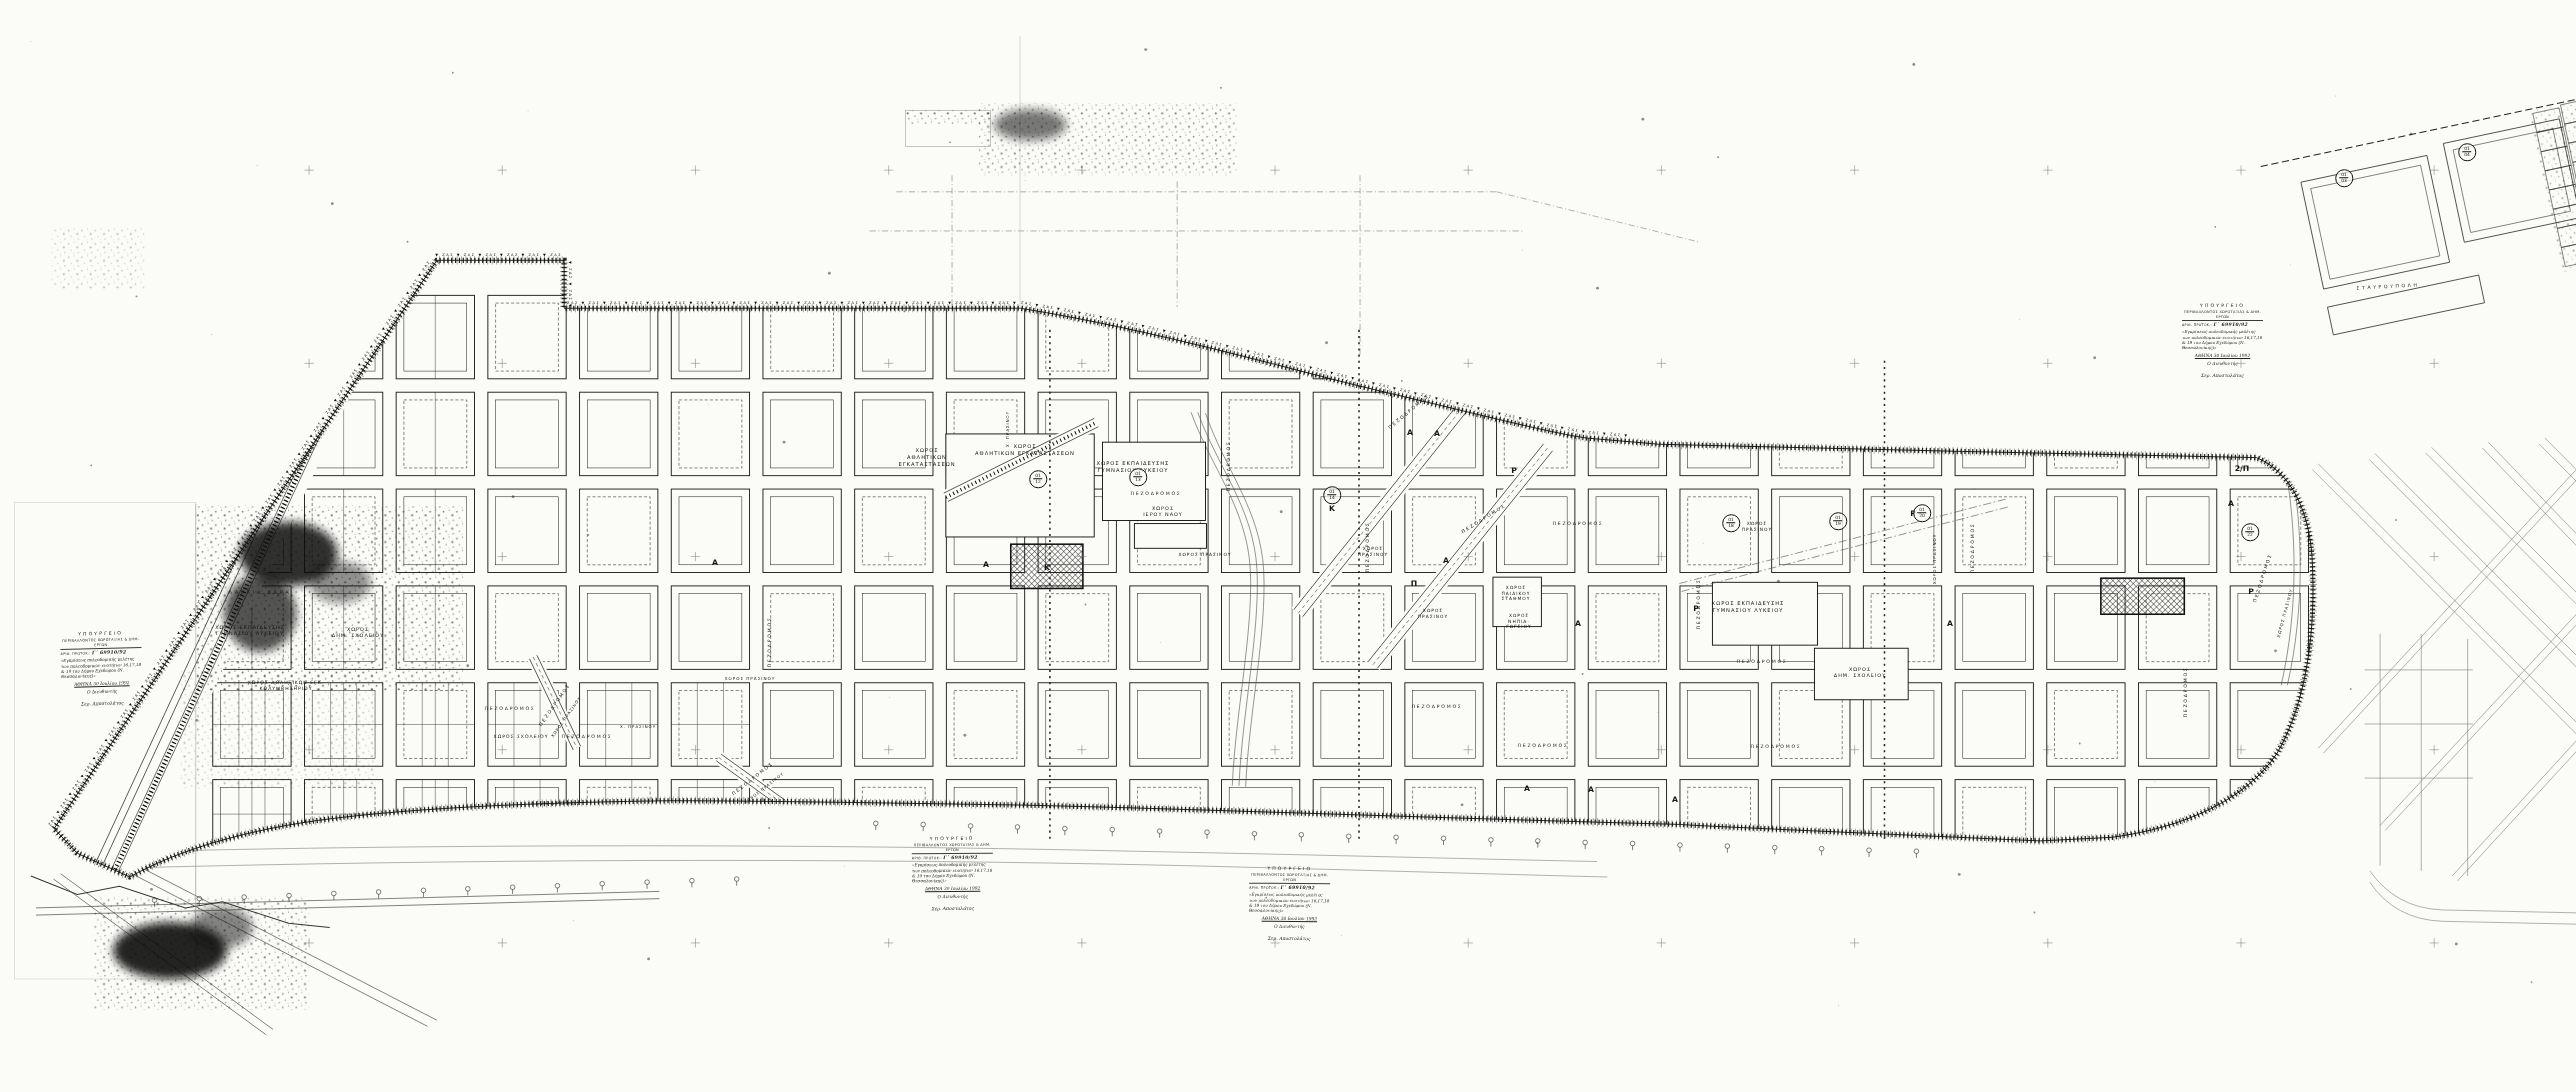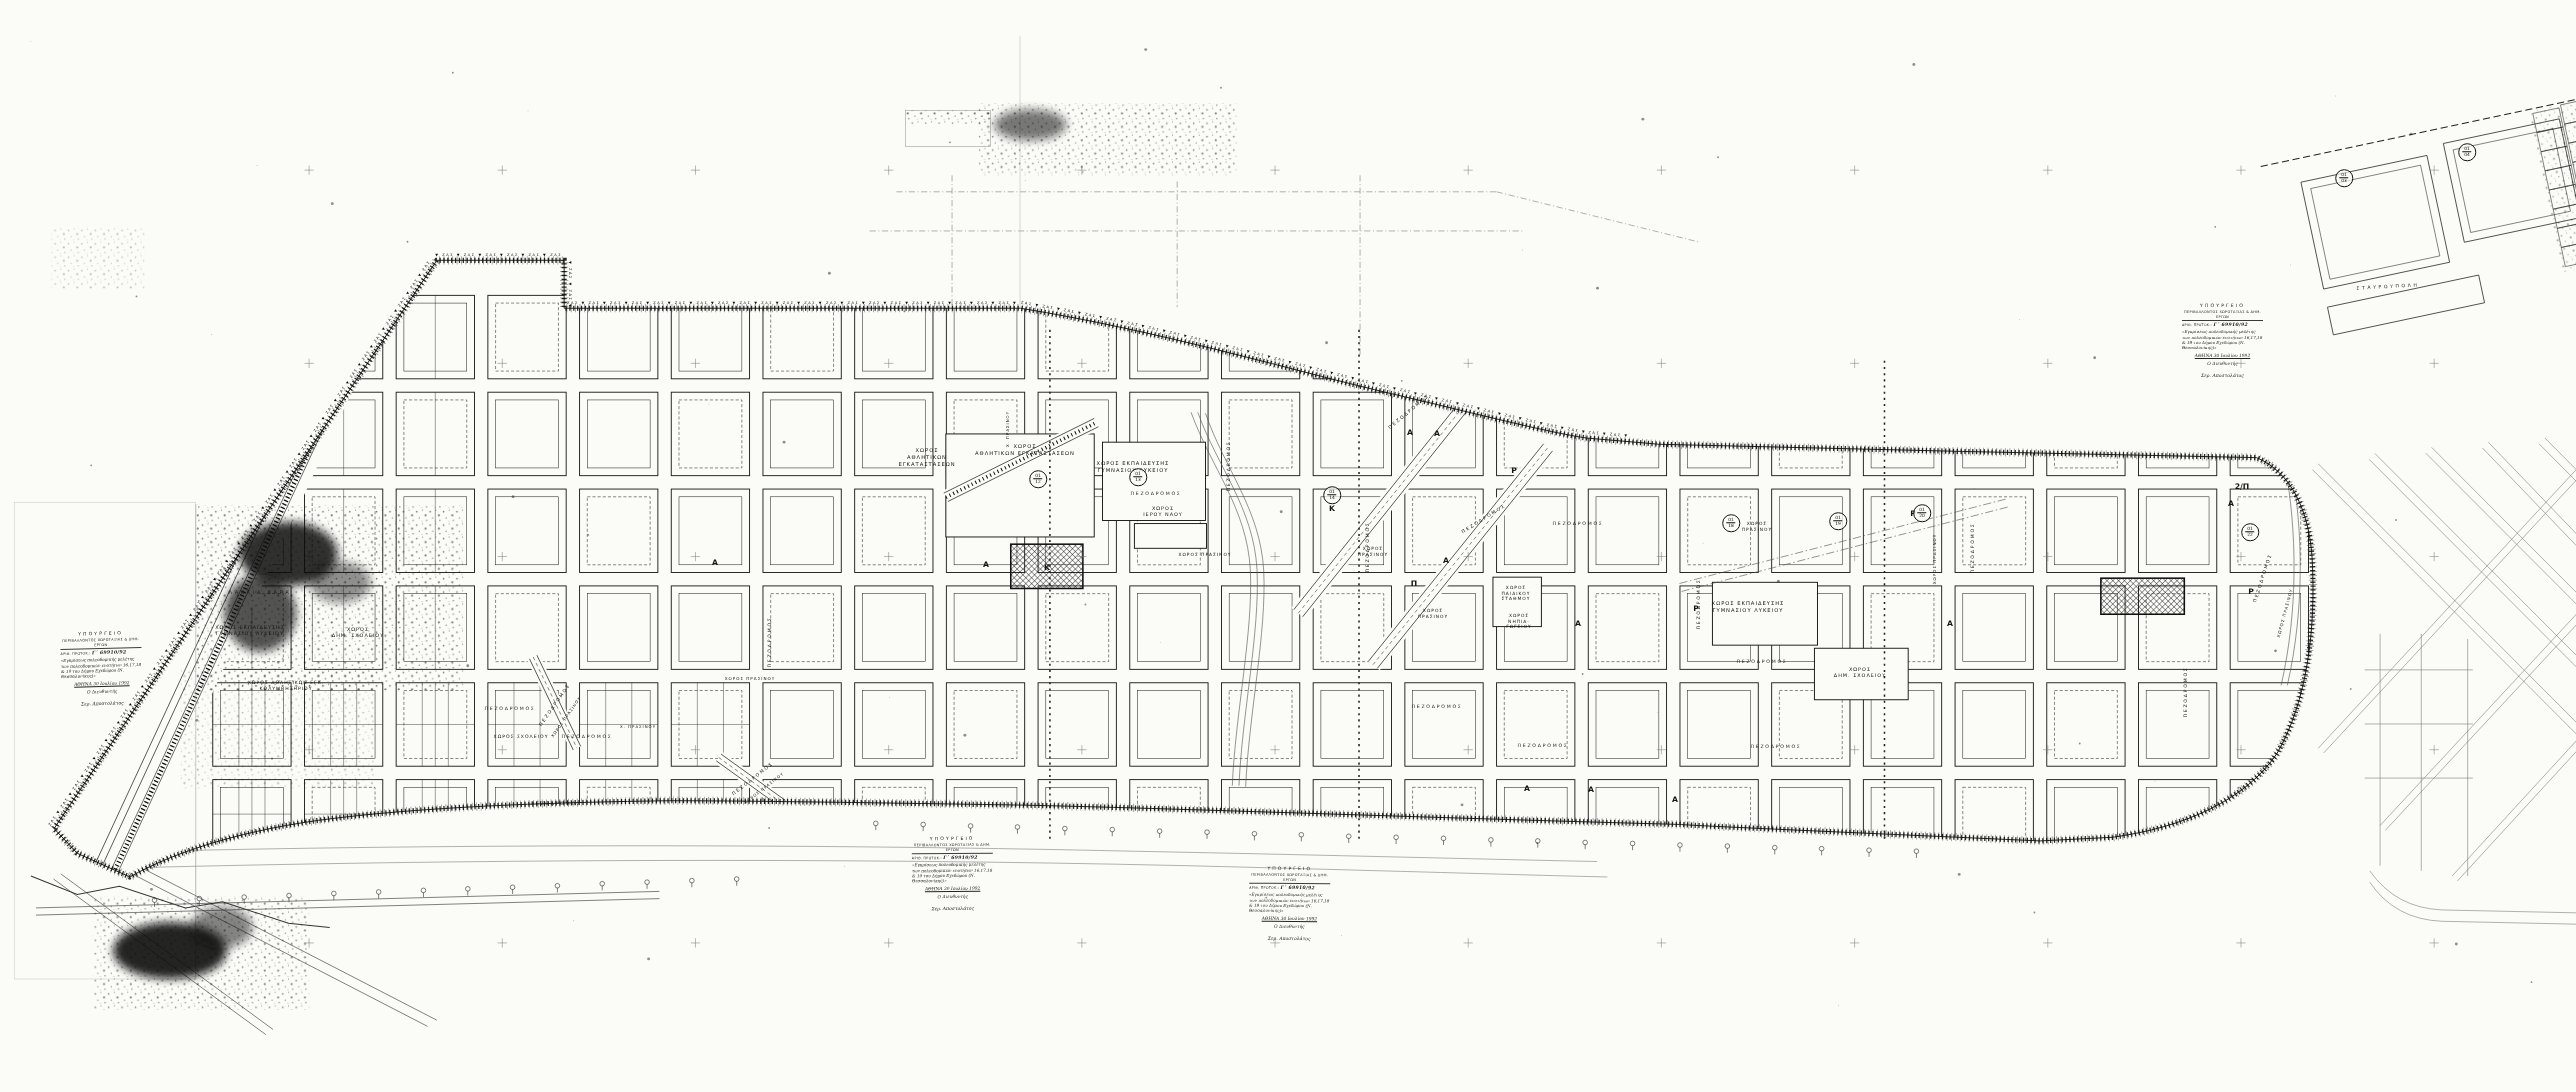--- a/index.html
+++ b/index.html
@@ -868,21 +868,21 @@
       <div class="lbl mark" style="left: 1696px; top: 609px;">Ρ</div>
       <div class="lbl mark" style="left: 1913px; top: 514px;">Ρ</div>
       <div class="lbl mark" style="left: 1578px; top: 624px;">Α</div>
       <div class="lbl mark" style="left: 1950px; top: 624px;">Α</div>
       <div class="lbl mark" style="left: 1527px; top: 789px;">Α</div>
       <div class="lbl mark" style="left: 1591px; top: 790px;">Α</div>
       <div class="lbl mark" style="left: 1675px; top: 800px;">Α</div>
       <div class="lbl mark" style="left: 715px; top: 563px;">Α</div>
       <div class="lbl mark" style="left: 2231px; top: 504px;">Α</div>
       <div class="lbl mark" style="left: 2251px; top: 592px;">Ρ</div>
-      <div class="lbl mark" style="left: 2242px; top: 487px;">2/Π</div>
+      <div class="lbl mark" style="left: 2242px; top: 469px;">2/Π</div>
       <div class="lbl mark" style="left: 1410px; top: 433px;">Α</div>
       <div class="lbl mark" style="left: 1437px; top: 434px;">Α</div>
       <div class="badge" style="left: 1038px; top: 479px;">
         <span class="tp">01</span>
         <span>12</span>
       </div>
       <div class="badge" style="left: 1138px; top: 477px;">
         <span class="tp">01</span>
         <span>13</span>
       </div>

